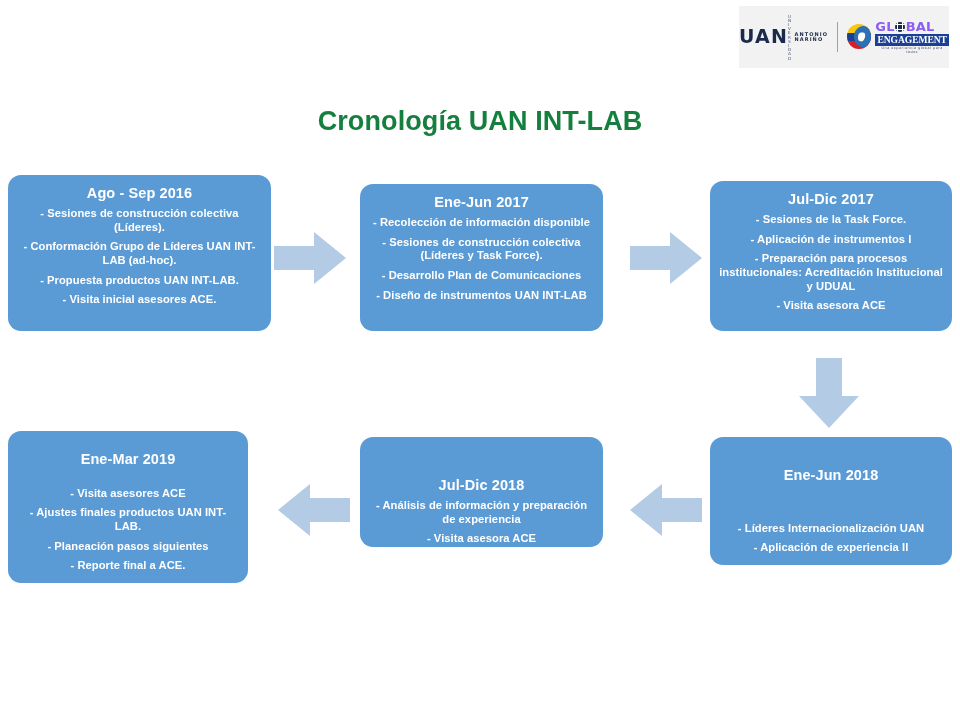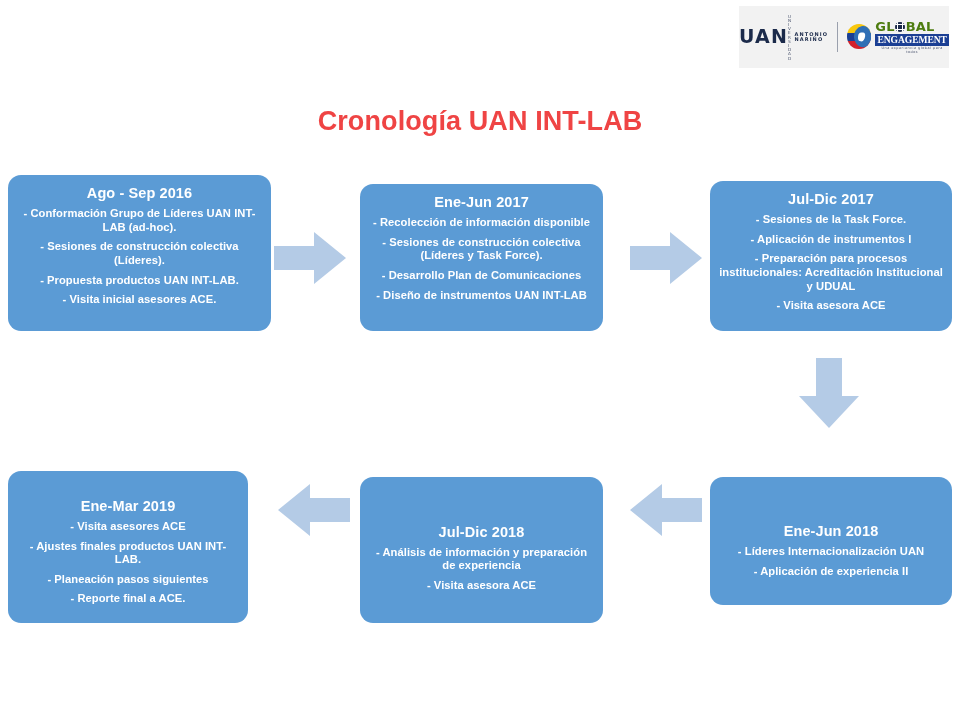--- a/index.html
+++ b/index.html
@@ -112,21 +112,21 @@
   .ge-text {
     display: flex;
     flex-direction: column;
     line-height: 1;
   }
   .ge-global {
     font-family: "DejaVu Sans", sans-serif;
     font-weight: bold;
     font-size: 13px;
     letter-spacing: 0.2px;
-    color: #4d7c0f;
+    color: #8b5cf6;
     display: flex;
     align-items: center;
   }
   .ge-globe-o {
     display: inline-block;
     width: 10px;
     height: 10px;
     border-radius: 50%;
     background:
       repeating-linear-gradient(90deg, transparent 0 2px, #ffffff 2px 2.6px),
@@ -158,21 +158,21 @@
 
   
   .page-title {
     position: absolute;
     left: 0;
     top: 106px;
     width: 960px;
     text-align: center;
     font-size: 27px;
     font-weight: bold;
-    color: #ef4444;
+    color: #15803d;
     letter-spacing: 0.1px;
   }
 
   
   .stage {
     position: absolute;
     inset: 0;
   }
   .tl-box {
     position: absolute;
@@ -180,21 +180,21 @@
     border-radius: 13px;
     box-sizing: border-box;
     color: #ffffff;
     padding: 10px 9px;
     display: flex;
     flex-direction: column;
     align-items: center;
     text-align: center;
   }
   .tl-box.top-row { justify-content: flex-start; }
-  .tl-box.bottom-row { justify-content: center; margin-top: 40px; }
+  .tl-box.bottom-row { justify-content: space-between; }
   .box-heading {
     font-size: 14.5px;
     font-weight: bold;
     margin-bottom: 6px;
     letter-spacing: 0.1px;
   }
   .box-lines {
     display: flex;
     flex-direction: column;
     gap: 6px;
@@ -205,21 +205,21 @@
     font-weight: bold;
     line-height: 1.22;
     letter-spacing: 0.05px;
   }
 
   
   #box-1 { left: 8px;   top: 175px; width: 263px; height: 156px; }
   #box-2 { left: 360px; top: 184px; width: 243px; height: 147px; }
   #box-3 { left: 710px; top: 181px; width: 242px; height: 150px; }
   #box-4 { left: 710px; top: 437px; width: 242px; height: 128px; padding-top: 30px; }
-  #box-5 { left: 360px; top: 437px; width: 243px; height: 146px; padding-top: 26px; }
+  #box-5 { left: 360px; top: 437px; width: 243px; height: 110px; padding-top: 40px; }
   #box-6 { left: 8px;   top: 431px; width: 240px; height: 152px; padding-top: 20px; }
 
   
   .arrow {
     position: absolute;
   }
   .arrow svg { display: block; }
 
   #arrow-1 { left: 274px; top: 232px; }
   #arrow-2 { left: 630px; top: 232px; }
@@ -262,22 +262,22 @@
   </div>
 </div>
 
 <div class="page-title">Cronología UAN INT-LAB</div>
 
 <div class="stage">
 
   <div class="tl-box top-row" id="box-1">
     <div class="box-heading">Ago - Sep 2016</div>
     <div class="box-lines">
+      <div class="box-line">- Sesiones de construcción colectiva (Líderes).</div>
       <div class="box-line">- Conformación  Grupo de Líderes UAN INT-LAB (ad-hoc).</div>
-      <div class="box-line">- Sesiones de construcción colectiva (Líderes).</div>
       <div class="box-line">- Propuesta  productos UAN INT-LAB.</div>
       <div class="box-line">-  Visita inicial asesores ACE.</div>
     </div>
   </div>
 
   <div class="arrow" id="arrow-1">
     <svg width="72" height="52" viewBox="0 0 72 52" aria-hidden="true">
       <polygon points="0,14 40,14 40,0 72,26 40,52 40,38 0,38" fill="#b4cbe6"></polygon>
     </svg>
   </div>

